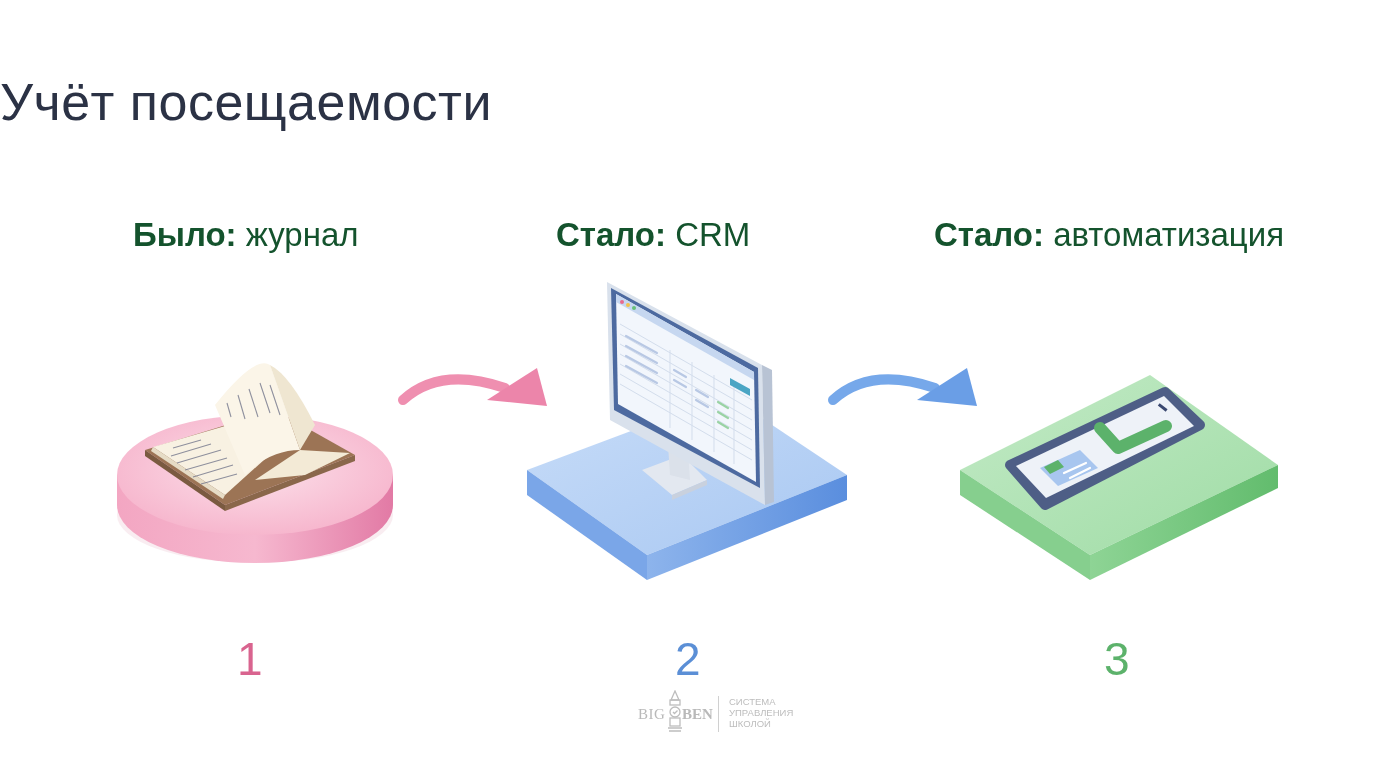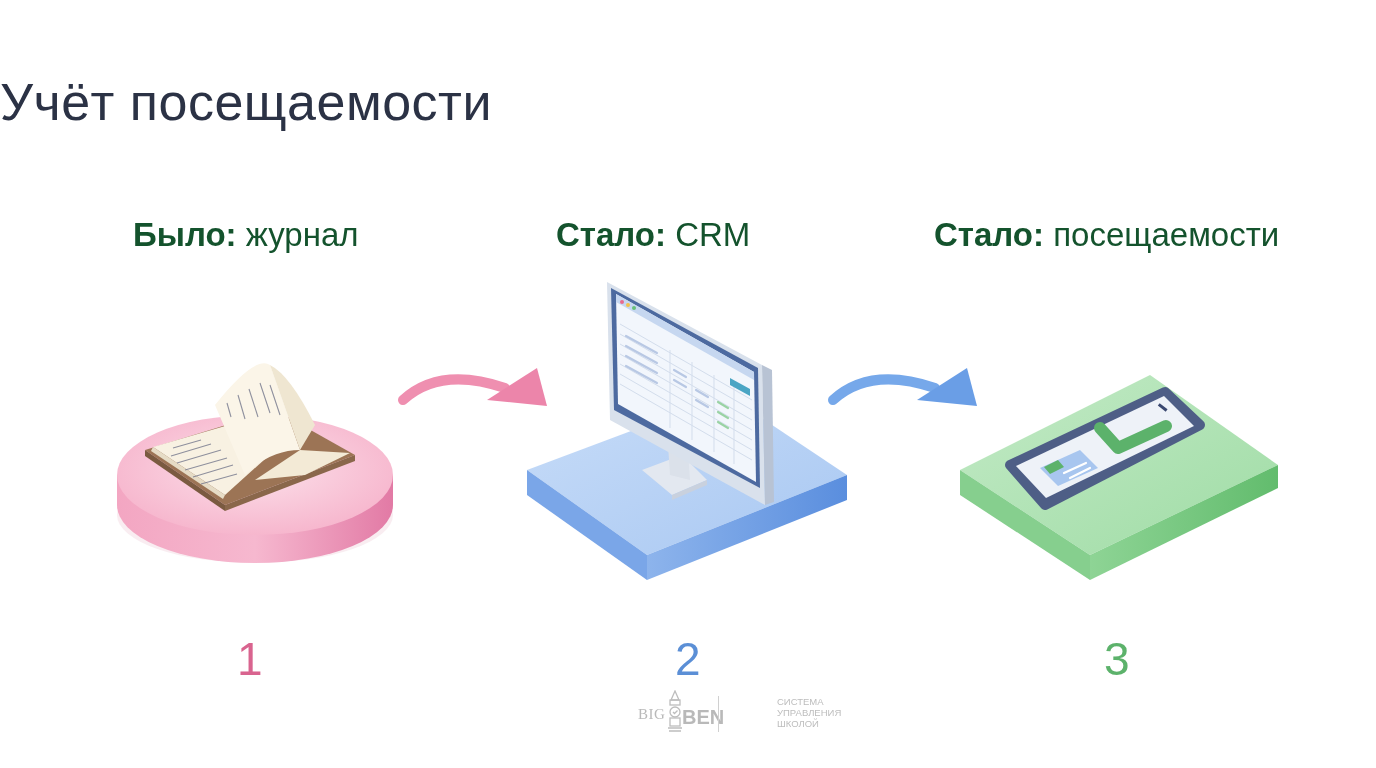--- a/index.html
+++ b/index.html
@@ -5,37 +5,37 @@
   html,body{margin:0;padding:0;}
   body{width:1376px;height:768px;background:#ffffff;position:relative;overflow:hidden;font-family:"Liberation Sans","DejaVu Sans",sans-serif;}
   .title{position:absolute;left:0;width:1376px;top:72px;text-align:left;font-size:52px;font-weight:400;color:#2b3245;letter-spacing:0.5px;}
   .step-label{position:absolute;top:216px;font-size:33px;color:#14532d;white-space:nowrap;}
   .step-label b{font-weight:700;}
   .num{position:absolute;top:632px;font-size:46px;font-weight:400;}
   .arrow{position:absolute;}
   .illus{position:absolute;}
   .logo{position:absolute;left:638px;top:690px;width:160px;height:50px;color:#b9b9b9;}
   .logo .big{position:absolute;left:0;top:16px;font-family:"Liberation Serif",serif;font-weight:400;font-size:15px;letter-spacing:0.5px;}
-  .logo .ben{position:absolute;left:44px;top:16px;font-family:Liberation Sans, sans-serif;font-weight:700;font-size:20px;}
+  .logo .ben{position:absolute;left:44px;top:16px;font-family:Liberation Serif, serif;font-weight:700;font-size:15px;}
   .logo .sep{position:absolute;left:80px;top:6px;width:1px;height:36px;background:#d0d0d0;}
-  .logo .sub{position:absolute;left:91px;top:6px;font-size:9.5px;line-height:11px;color:#bdbdbd;margin-left:48px;}
+  .logo .sub{position:absolute;left:91px;top:6px;font-size:9.5px;line-height:11px;color:#bdbdbd;}
 </style>
 </head>
 <body>
 
 <div class="title">Учёт посещаемости</div>
 
 <div class="step-label" style="left:133px;">
   <b>Было:</b><span> журнал</span>
 </div>
 <div class="step-label" style="left:556px;">
   <b>Стало:</b><span> CRM</span>
 </div>
 <div class="step-label" style="left:934px;">
-  <b>Стало:</b><span> посещаемости</span>
+  <b>Стало:</b><span> автоматизация</span>
 </div>
 
 <div class="illus" style="left:105px;top:355px;width:300px;height:220px;">
   <svg width="300" height="220" viewBox="0 0 300 220">
     <defs>
       <linearGradient id="pinkSide" x1="0" x2="1" y1="0" y2="0">
         <stop offset="0" stop-color="#f3a6c2"></stop>
           <stop offset="0.5" stop-color="#f6b8cf"></stop>
           <stop offset="1" stop-color="#e27aa5"></stop>
       </linearGradient>

